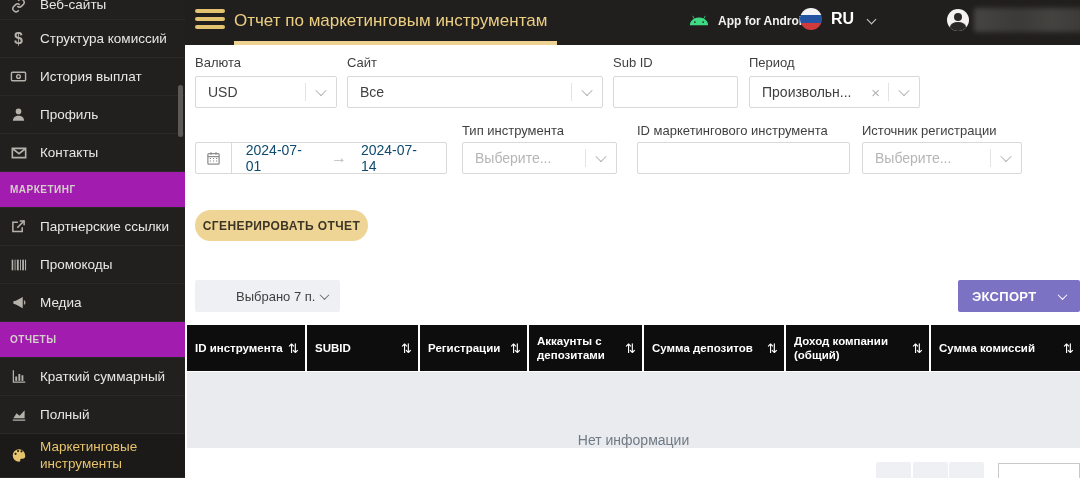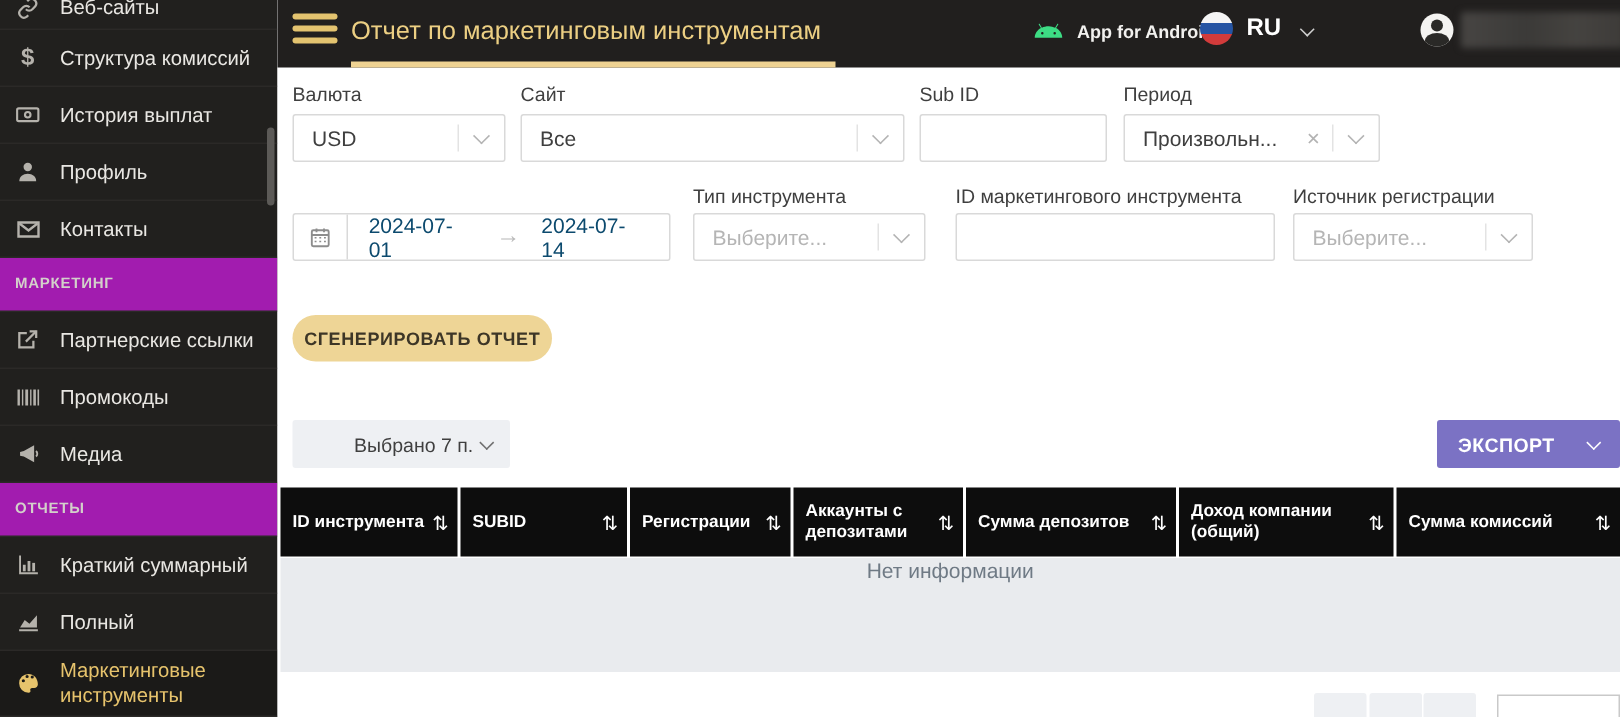--- a/index.html
+++ b/index.html
@@ -66,21 +66,21 @@
   .export-btn .t { font-size:13px; font-weight:bold; letter-spacing:0.3px; }
   .export-btn .chev { border-color:#ffffff; width:7px; height:7px; }
 
   
   .tbl { position:absolute; left:2px; top:325px; width:893px; }
   .thead { display:flex; gap:2px; }
   .th { background:#0d0d0d; color:#ffffff; font-size:11.5px; font-weight:bold; height:46px; display:flex; align-items:center; padding:0 6px 0 8px; cursor:pointer; }
   .th .txt { flex:1; text-align:left; line-height:1.25; }
   .th.left .txt { text-align:left; }
   .th .sort { font-size:13px; font-weight:normal; margin-left:2px; }
-  .tbody { margin-top:1px; height:76px; background:#e9ebee; display:flex; align-items:flex-start; justify-content:center; }
+  .tbody { margin-top:1px; height:76px; background:#e9ebee; display:flex; align-items:flex-end; justify-content:center; }
   .tbody .empty { color:#6f7a85; font-size:14px; }
 
   
   .pg-btn { position:absolute; top:462px; width:35px; height:30px; background:#eef0f3; border:none; border-radius:2px; cursor:pointer; }
   .pg-size { position:absolute; left:813px; top:463px; width:82px; height:30px; background:#fff; border:1px solid #c9c9c9; cursor:pointer; }
 
   svg { display:block; }
 </style>
 </head>
 <body>

